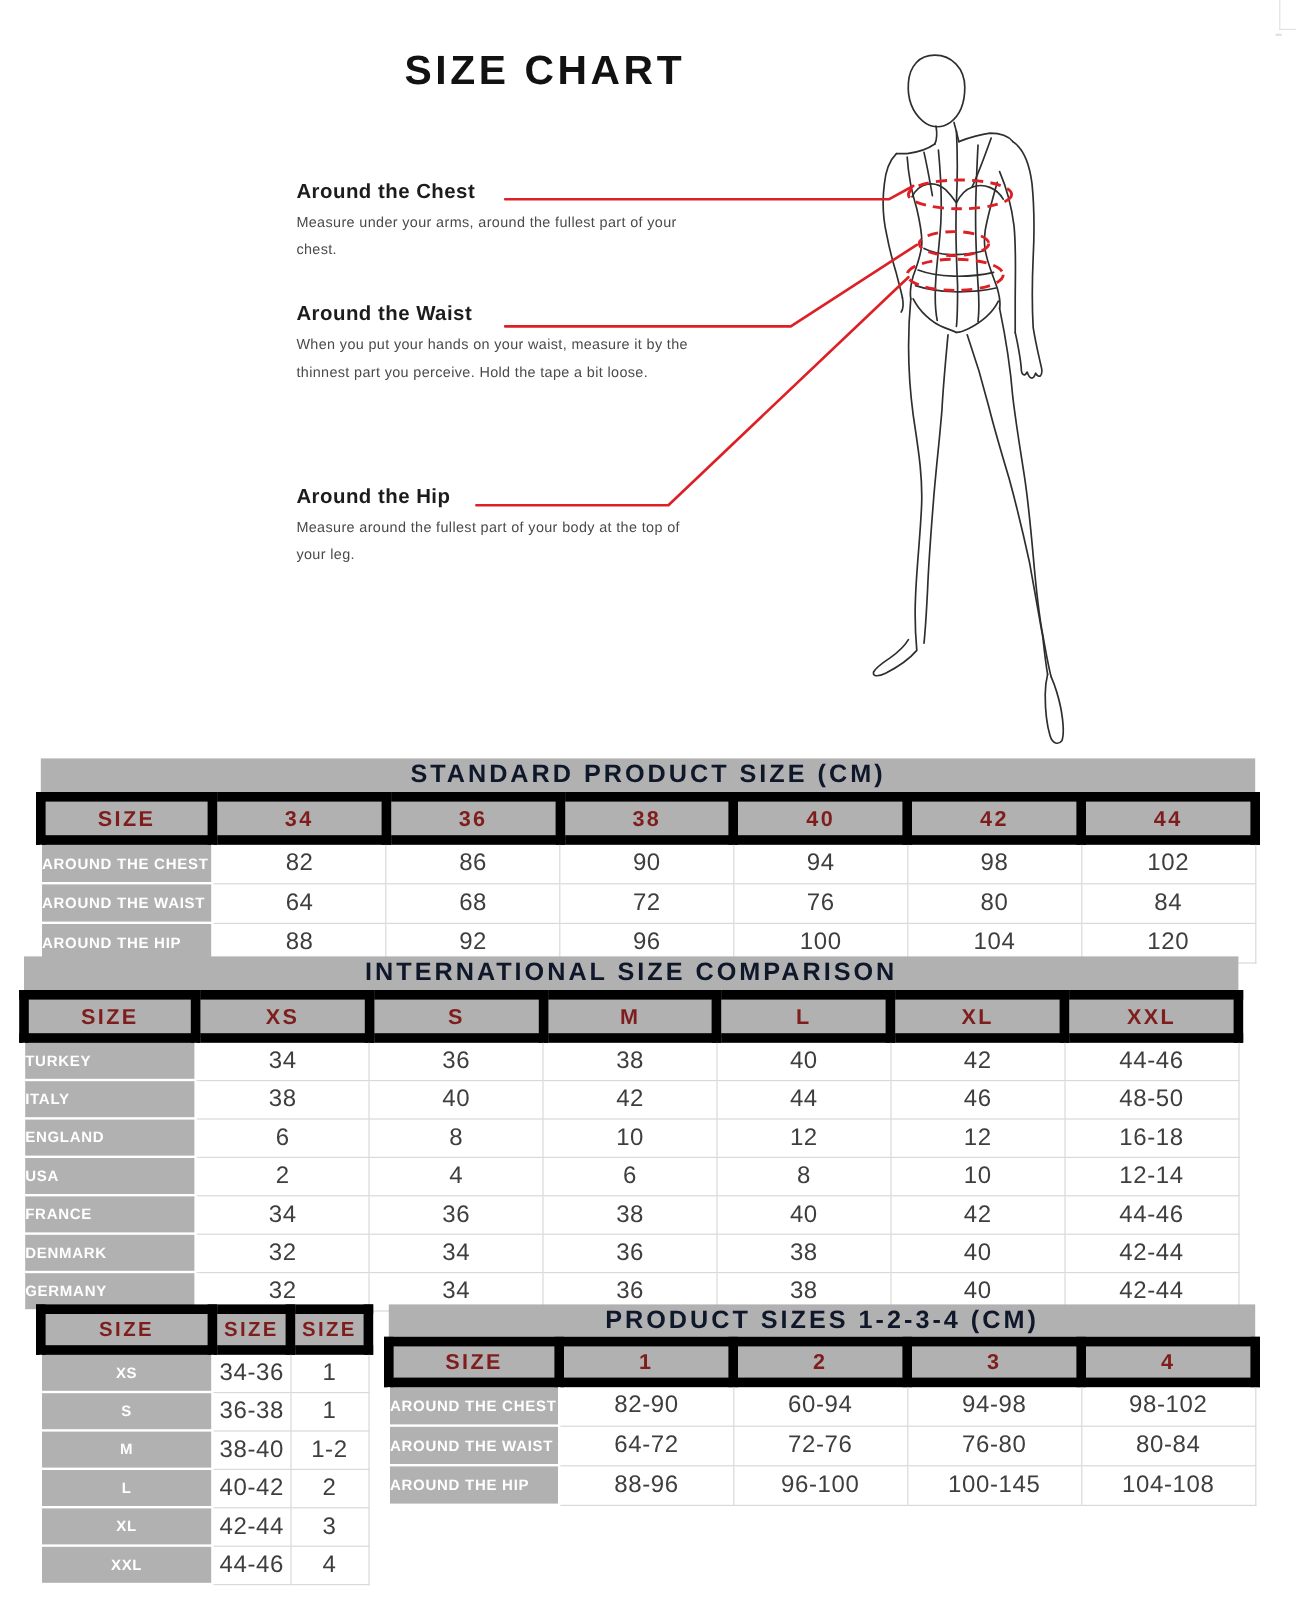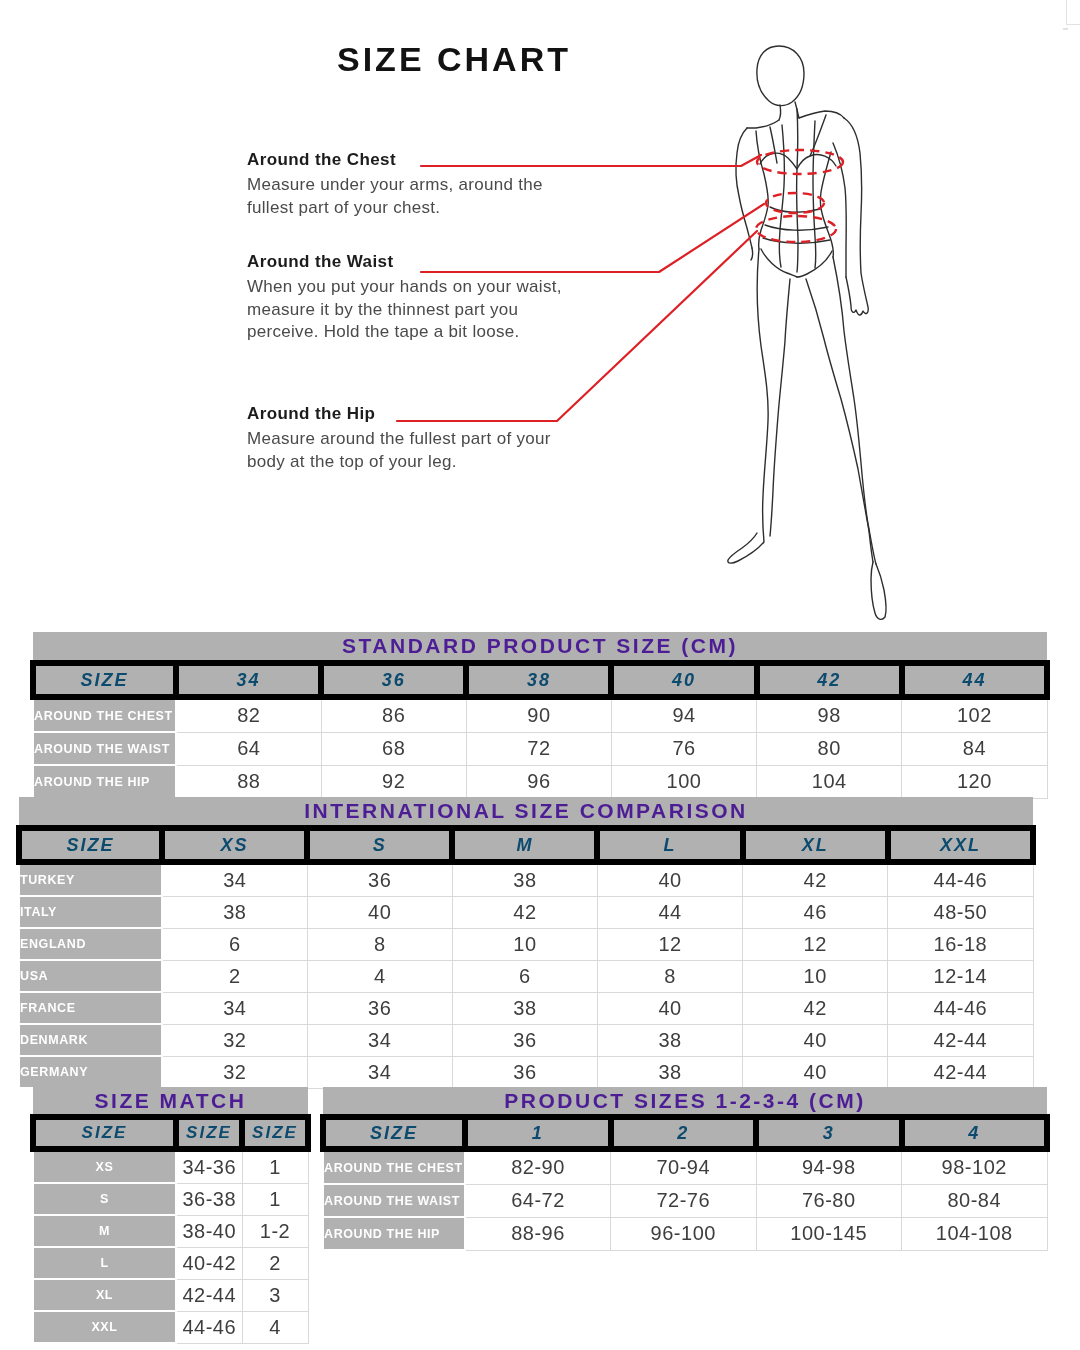--- a/index.html
+++ b/index.html
@@ -20,21 +20,21 @@
     position:absolute;top:40px;left:0;width:908px;text-align:center;
     font-size:34px;font-weight:700;letter-spacing:3px;color:#121212;
   }
 
   
   .guide-item{position:absolute;left:247px;width:335px;}
   .guide-item h2{
     margin:0;font-size:17px;font-weight:700;color:#1c1c1c;letter-spacing:0.4px;line-height:21px;
   }
   .guide-item p{
-    margin:4px 0 0 0;font-size:17px;color:#4a4a4a;line-height:22.5px;letter-spacing:0.3px;
+    margin:4px 0 0 0;font-size:12px;color:#4a4a4a;line-height:22.5px;letter-spacing:0.3px;
   }
   #guide-chest{top:149px;}
   #guide-waist{top:251px;}
   #guide-hip{top:403px;}
 
   
   .figure-svg{position:absolute;top:0;left:0;width:1080px;height:630px;}
   .fig{fill:none;stroke:var(--line,#2e2e2e);stroke-width:1.4;stroke-linecap:round;stroke-linejoin:round;}
   .red-line{fill:none;stroke:var(--red,#dd2025);stroke-width:2.2;stroke-linecap:round;stroke-linejoin:round;}
   .red-ellipse{fill:none;stroke:var(--red,#dd2025);stroke-width:2.4;stroke-dasharray:9 6;}
@@ -42,26 +42,26 @@
   
   .tbl{position:absolute;}
   #tbl-standard{top:632px;left:30px;width:1020px;}
   #tbl-international{top:797px;left:16px;width:1020px;}
   #tbl-sizematch{top:1087px;left:30px;width:281px;}
   #tbl-product{top:1087px;left:320px;width:730px;}
 
   .tbl table{width:100%;border-collapse:collapse;table-layout:fixed;}
   .tbl th,.tbl td{padding:0;margin:0;}
   .t-title{
-    background:var(--gray,#b1b1b1);color:#4c1d95;font-weight:700;
+    background:var(--gray,#b1b1b1);color:#0f172a;font-weight:700;
     font-size:21px;letter-spacing:2.5px;border-bottom:2px solid #fff;
   }
   .col-h{
-    background:var(--gray,#b1b1b1);color:#0c4a6e;font-weight:700;text-align:center;
-    font-size:18px;letter-spacing:2px;border:6px solid #000000;font-style:italic;
+    background:var(--gray,#b1b1b1);color:#7f1d1d;font-weight:700;text-align:center;
+    font-size:18px;letter-spacing:2px;border:8px solid #000000;
   }
   .row-label{
     background:var(--gray,#b1b1b1);color:#fff;font-weight:700;text-align:left;
     font-size:12.5px;letter-spacing:0.6px;padding-left:7px;border:2px solid #fff;
   }
   #tbl-sizematch .row-label{text-align:center;padding-left:0;}
   .val{
     background:#fff;color:var(--text-dark,#3e3e3e);text-align:center;
     font-size:20px;letter-spacing:0.5px;border:1px solid #d9d9d9;
   }
@@ -311,23 +311,20 @@
     </div>
   <div class="tbl" id="tbl-sizematch">
       <table>
         <colgroup>
           <col class="c0">
           <col class="c1">
           <col class="c2">
         </colgroup>
         <thead>
           <tr>
-            <th class="t-title" colspan="3">SIZE MATCH</th>
-          </tr>
-          <tr>
             <th class="col-h">SIZE</th>
             <th class="col-h">SIZE</th>
             <th class="col-h">SIZE</th>
           </tr>
         </thead>
         <tbody>
           <tr>
             <td class="row-label">XS</td>
             <td class="val">34-36</td>
             <td class="val">1</td>
@@ -378,21 +375,21 @@
             <th class="col-h">1</th>
             <th class="col-h">2</th>
             <th class="col-h">3</th>
             <th class="col-h">4</th>
           </tr>
         </thead>
         <tbody>
           <tr>
             <td class="row-label">AROUND THE CHEST</td>
             <td class="val">82-90</td>
-            <td class="val">70-94</td>
+            <td class="val">60-94</td>
             <td class="val">94-98</td>
             <td class="val">98-102</td>
           </tr>
           <tr>
             <td class="row-label">AROUND THE WAIST</td>
             <td class="val">64-72</td>
             <td class="val">72-76</td>
             <td class="val">76-80</td>
             <td class="val">80-84</td>
           </tr>

